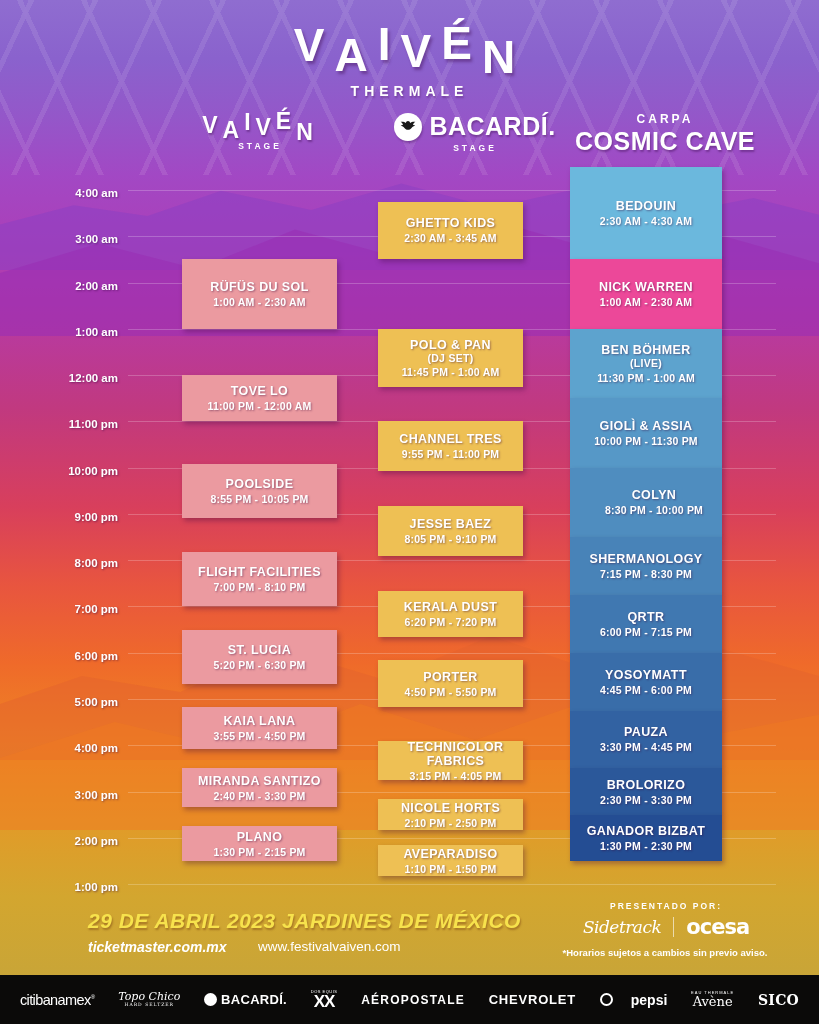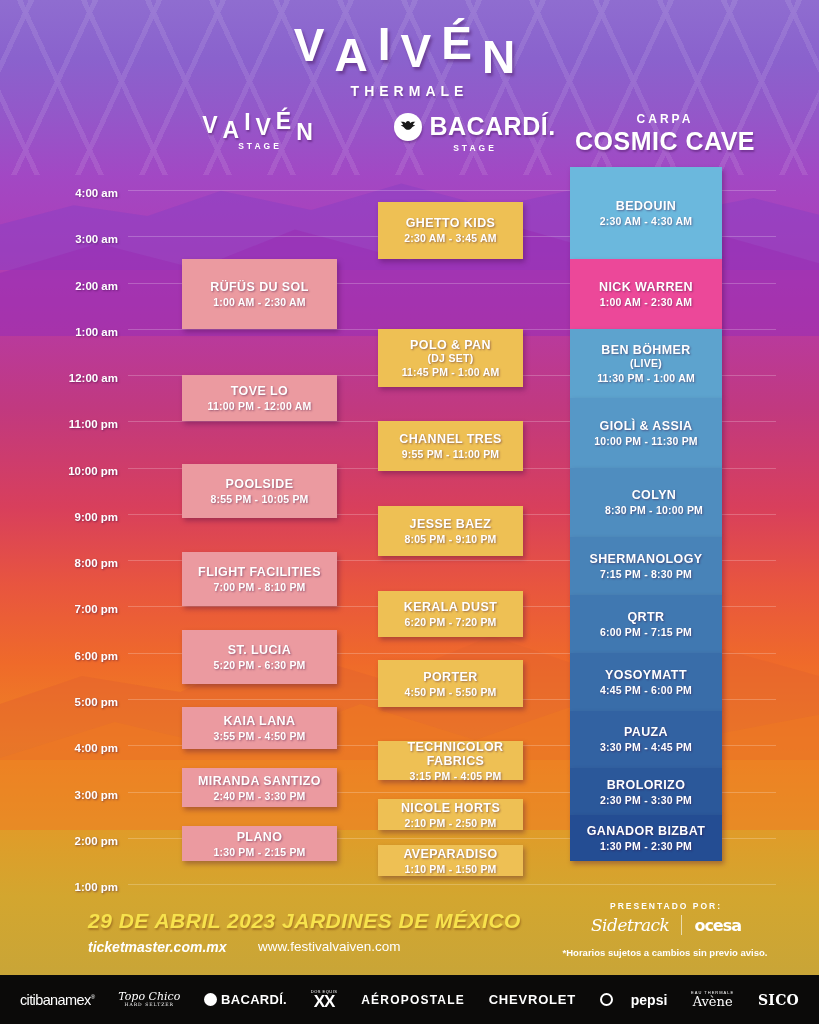--- a/index.html
+++ b/index.html
@@ -174,21 +174,21 @@
   .f-logos {
     position:absolute; left:580px; top:20px; width:172px;
     display:flex; align-items:center; justify-content:center; gap:12px;
   }
   .side-logo {
     font-size:17px; color:#fff; font-style:italic;
     font-family:"DejaVu Serif", serif; letter-spacing:-.5px;
   }
   .divider-v { width:1px; height:20px; background:rgba(255,255,255,.6); }
   .ocesa-logo {
-    font-size:16px; font-weight:bold; color:#fff; letter-spacing:-1px;
+    font-size:21px; font-weight:bold; color:#fff; letter-spacing:-1px;
     font-family:"DejaVu Sans", sans-serif;
   }
   .f-note {
     position:absolute; left:520px; top:52px; width:290px; text-align:center;
     font-size:9.5px; font-weight:bold; color:#fff;
   }
 
   
   .sponsorbar {
     position:absolute; left:0; top:975px; width:819px; height:49px;

